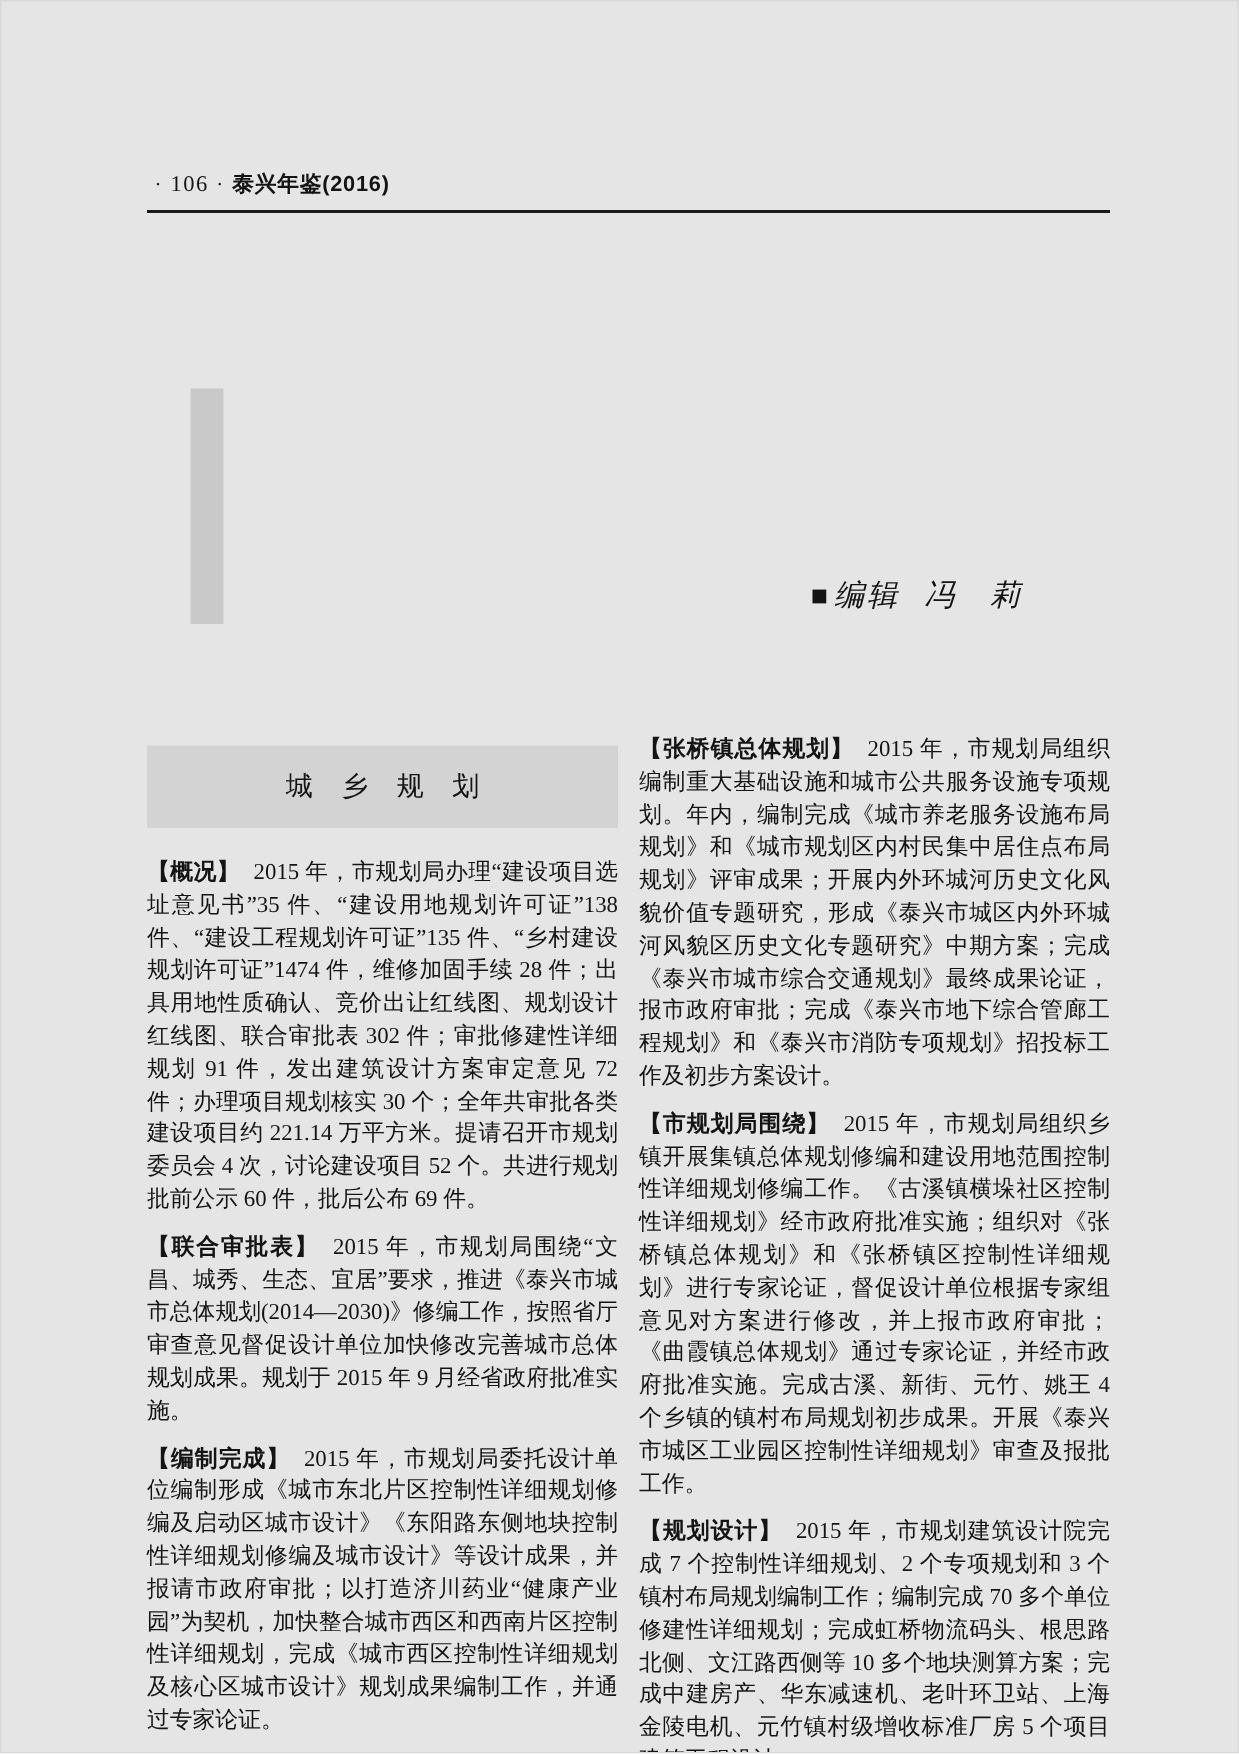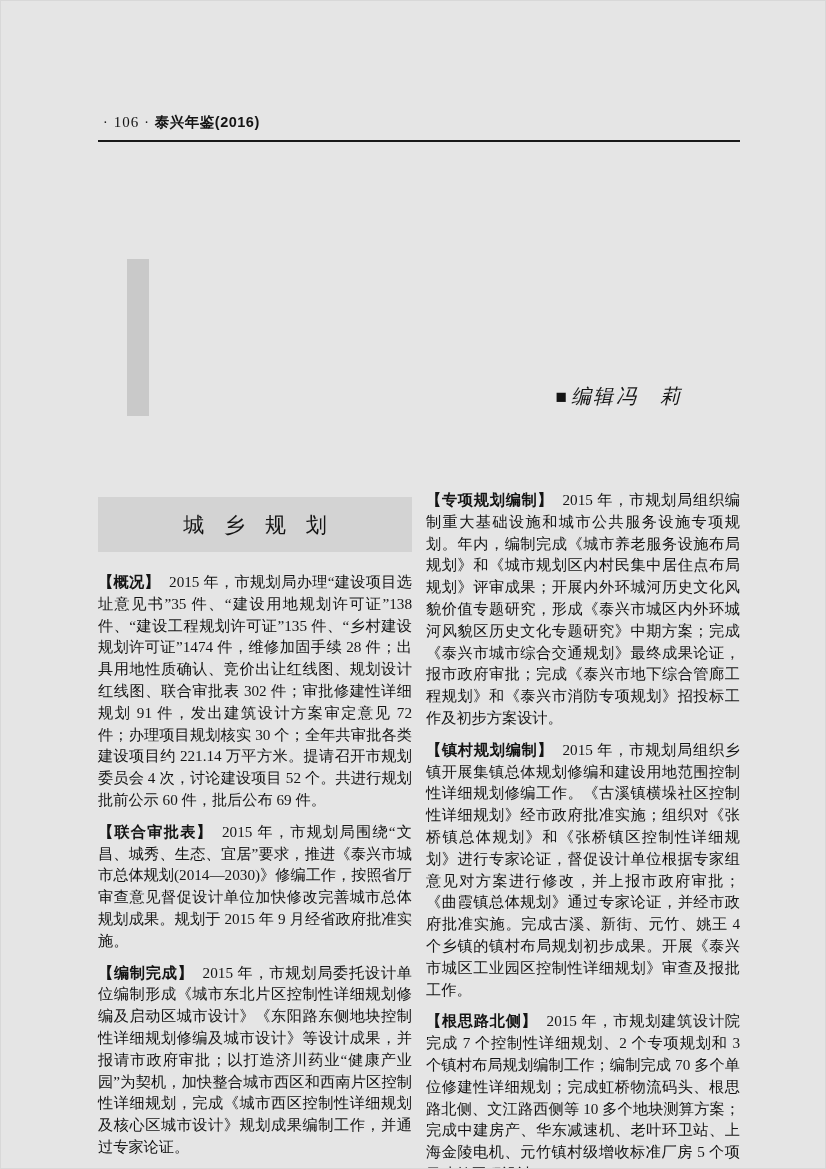--- a/index.html
+++ b/index.html
@@ -46,34 +46,34 @@
     text-align:center;
     font-size:55px;line-height:80px;font-weight:bold;
     letter-spacing:1px;white-space:nowrap;
   }
   .editor-line{
     position:absolute;left:97px;top:382px;width:642px;box-sizing:border-box;
     text-align:right;padding-right:58px;
     font-size:20px;font-style:italic;letter-spacing:2px;white-space:nowrap;
   }
   .editor-marker{font-style:normal;font-size:19px;margin-right:2px;}
-  .editor-label{margin-right:1px;}
+  .editor-label{margin-right:16px;}
   
   .columns{
     position:absolute;left:97px;top:488px;width:642px;
     display:flex;gap:14px;
   }
   .column{width:314px;}
   .section-header{
     margin-top:8px;margin-bottom:19px;
     height:55px;line-height:55px;
     background:var(--section-bg);
     text-align:center;
     font-family:"Liberation Sans","DejaVu Sans",sans-serif;
-    font-weight:500;font-size:21px;letter-spacing:7px;text-indent:7px;
+    font-weight:500;font-size:18px;letter-spacing:7px;text-indent:7px;
     white-space:nowrap;
   }
   .para{
     margin:0 0 10px 0;
     font-size:15.2px;line-height:21.8px;
     text-align:justify;
     text-justify:inter-character;
   }
   .para-label{
     font-family:"Liberation Sans","DejaVu Sans",sans-serif;
@@ -103,21 +103,21 @@
       <div class="section-header">城 乡 规 划</div>
 
       <p class="para"><span class="para-label">【概况】</span><span class="para-text">2015 年，市规划局办理“建设项目选址意见书”35 件、“建设用地规划许可证”138 件、“建设工程规划许可证”135 件、“乡村建设规划许可证”1474 件，维修加固手续 28 件；出具用地性质确认、竞价出让红线图、规划设计红线图、联合审批表 302 件；审批修建性详细规划 91 件，发出建筑设计方案审定意见 72 件；办理项目规划核实 30 个；全年共审批各类建设项目约 221.14 万平方米。提请召开市规划委员会 4 次，讨论建设项目 52 个。共进行规划批前公示 60 件，批后公布 69 件。</span></p>
 
       <p class="para"><span class="para-label">【联合审批表】</span><span class="para-text">2015 年，市规划局围绕“文昌、城秀、生态、宜居”要求，推进《泰兴市城市总体规划(2014—2030)》修编工作，按照省厅审查意见督促设计单位加快修改完善城市总体规划成果。规划于 2015 年 9 月经省政府批准实施。</span></p>
 
       <p class="para"><span class="para-label">【编制完成】</span><span class="para-text">2015 年，市规划局委托设计单位编制形成《城市东北片区控制性详细规划修编及启动区城市设计》《东阳路东侧地块控制性详细规划修编及城市设计》等设计成果，并报请市政府审批；以打造济川药业“健康产业园”为契机，加快整合城市西区和西南片区控制性详细规划，完成《城市西区控制性详细规划及核心区城市设计》规划成果编制工作，并通过专家论证。</span></p>
     </div>
 
     <div class="column">
-      <p class="para"><span class="para-label">【专项规划编制】</span><span class="para-text">2015 年，市规划局组织编制重大基础设施和城市公共服务设施专项规划。年内，编制完成《城市养老服务设施布局规划》和《城市规划区内村民集中居住点布局规划》评审成果；开展内外环城河历史文化风貌价值专题研究，形成《泰兴市城区内外环城河风貌区历史文化专题研究》中期方案；完成《泰兴市城市综合交通规划》最终成果论证，报市政府审批；完成《泰兴市地下综合管廊工程规划》和《泰兴市消防专项规划》招投标工作及初步方案设计。</span></p>
+      <p class="para"><span class="para-label">【张桥镇总体规划】</span><span class="para-text">2015 年，市规划局组织编制重大基础设施和城市公共服务设施专项规划。年内，编制完成《城市养老服务设施布局规划》和《城市规划区内村民集中居住点布局规划》评审成果；开展内外环城河历史文化风貌价值专题研究，形成《泰兴市城区内外环城河风貌区历史文化专题研究》中期方案；完成《泰兴市城市综合交通规划》最终成果论证，报市政府审批；完成《泰兴市地下综合管廊工程规划》和《泰兴市消防专项规划》招投标工作及初步方案设计。</span></p>
 
-      <p class="para"><span class="para-label">【镇村规划编制】</span><span class="para-text">2015 年，市规划局组织乡镇开展集镇总体规划修编和建设用地范围控制性详细规划修编工作。《古溪镇横垛社区控制性详细规划》经市政府批准实施；组织对《张桥镇总体规划》和《张桥镇区控制性详细规划》进行专家论证，督促设计单位根据专家组意见对方案进行修改，并上报市政府审批；《曲霞镇总体规划》通过专家论证，并经市政府批准实施。完成古溪、新街、元竹、姚王 4 个乡镇的镇村布局规划初步成果。开展《泰兴市城区工业园区控制性详细规划》审查及报批工作。</span></p>
+      <p class="para"><span class="para-label">【市规划局围绕】</span><span class="para-text">2015 年，市规划局组织乡镇开展集镇总体规划修编和建设用地范围控制性详细规划修编工作。《古溪镇横垛社区控制性详细规划》经市政府批准实施；组织对《张桥镇总体规划》和《张桥镇区控制性详细规划》进行专家论证，督促设计单位根据专家组意见对方案进行修改，并上报市政府审批；《曲霞镇总体规划》通过专家论证，并经市政府批准实施。完成古溪、新街、元竹、姚王 4 个乡镇的镇村布局规划初步成果。开展《泰兴市城区工业园区控制性详细规划》审查及报批工作。</span></p>
 
-      <p class="para"><span class="para-label">【根思路北侧】</span><span class="para-text">2015 年，市规划建筑设计院完成 7 个控制性详细规划、2 个专项规划和 3 个镇村布局规划编制工作；编制完成 70 多个单位修建性详细规划；完成虹桥物流码头、根思路北侧、文江路西侧等 10 多个地块测算方案；完成中建房产、华东减速机、老叶环卫站、上海金陵电机、元竹镇村级增收标准厂房 5 个项目建筑工程设计。</span></p>
+      <p class="para"><span class="para-label">【规划设计】</span><span class="para-text">2015 年，市规划建筑设计院完成 7 个控制性详细规划、2 个专项规划和 3 个镇村布局规划编制工作；编制完成 70 多个单位修建性详细规划；完成虹桥物流码头、根思路北侧、文江路西侧等 10 多个地块测算方案；完成中建房产、华东减速机、老叶环卫站、上海金陵电机、元竹镇村级增收标准厂房 5 个项目建筑工程设计。</span></p>
     </div>
 
   </div>
 </div>
 
 </body></html>

